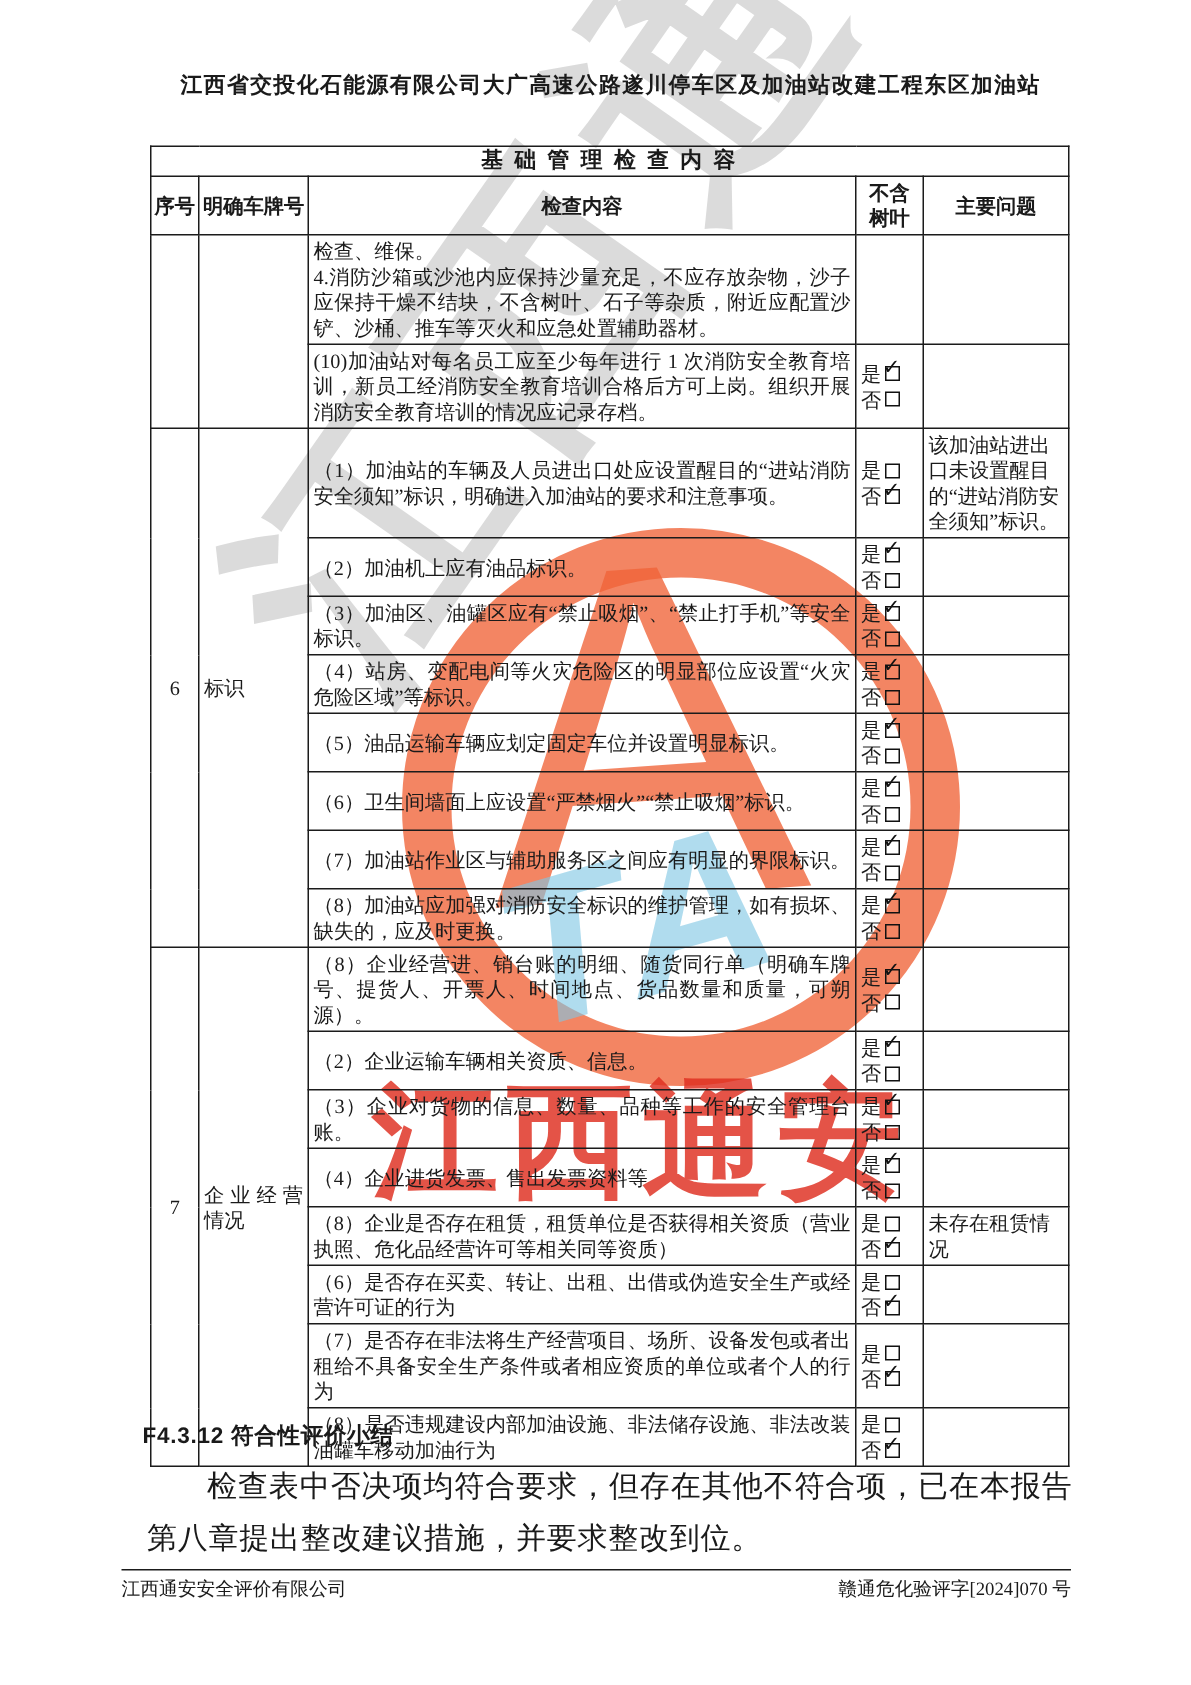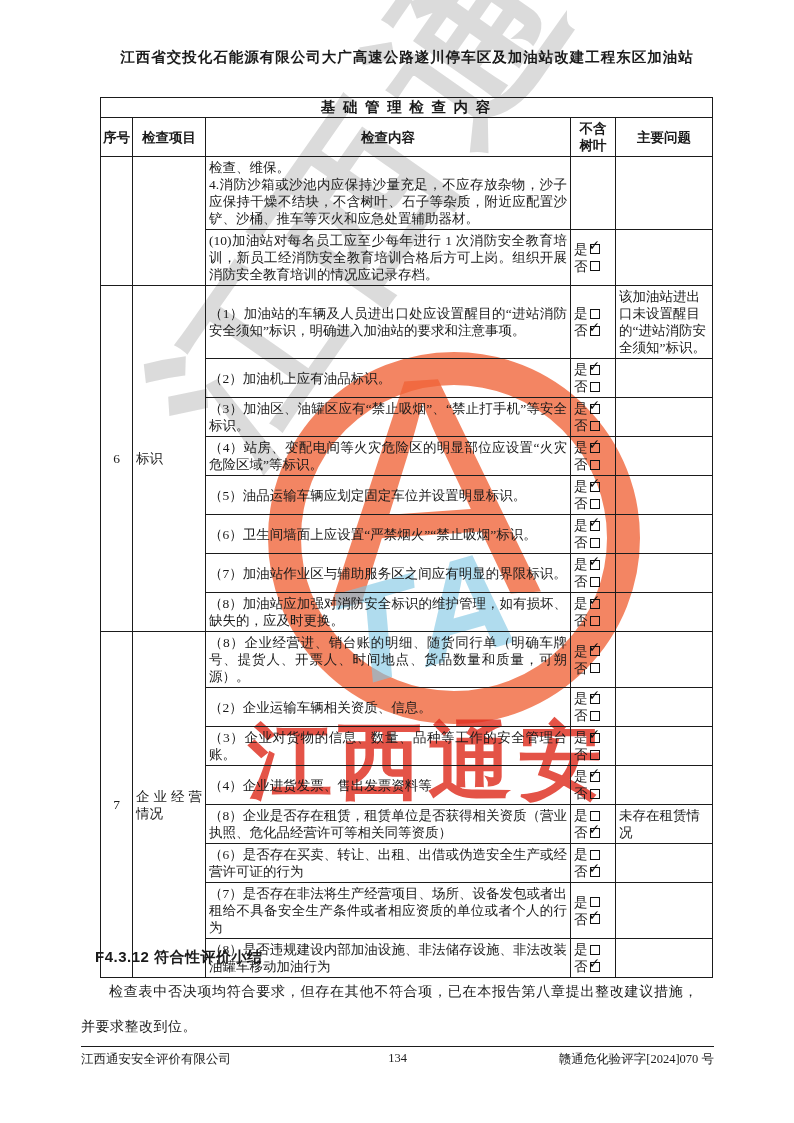--- a/index.html
+++ b/index.html
@@ -82,22 +82,22 @@
     font-size:14px;font-weight:700;color:#111;
     font-family:"DejaVu Sans","Liberation Sans",sans-serif;line-height:1;
   }
   .sec-heading{
     position:absolute;left:95px;top:948px;
     font-size:15px;font-weight:700;
     font-family:"Liberation Sans","DejaVu Sans",sans-serif;
     letter-spacing:0.5px;
   }
   .summary{
-    position:absolute;left:81px;top:974px;width:617px;
-    font-size:14px;line-height:35px;
+    position:absolute;left:98px;top:974px;width:617px;
+    font-size:20px;line-height:35px;
     text-align:justify;text-indent:2em;letter-spacing:0.5px;
   }
   .footer{
     position:absolute;left:81px;top:1046px;width:633px;
     border-top:1.2px solid #1b1b1b;
     font-size:12.5px;padding-top:4px;
   }
   .footer .wrap{display:flex;justify-content:space-between;align-items:baseline;}
   .footer .f-center{position:absolute;left:0;right:0;text-align:center;}
 </style>
@@ -127,21 +127,21 @@
           <col style="width:365px">
           <col style="width:45px">
           <col style="width:97px">
       </colgroup>
       <thead>
         <tr>
           <td class="t-title" colspan="5">基 础 管 理 检 查 内 容</td>
         </tr>
         <tr>
           <th>序号</th>
-          <th>检查项目</th>
+          <th>明确车牌号</th>
           <th>检查内容</th>
           <th>不含树叶</th>
           <th>主要问题</th>
         </tr>
       </thead>
       <tbody>
           <tr>
             <td class="c-no" rowspan="2"></td>
             <td class="c-item" rowspan="2"></td>
             <td class="c-content">检查、维保。
@@ -427,20 +427,19 @@
           </tr>
         </tbody>
     </table>
 
     <div class="sec-heading">F4.3.12 符合性评价小结</div>
 
     <div class="summary">检查表中否决项均符合要求，但存在其他不符合项，已在本报告第八章提出整改建议措施，并要求整改到位。</div>
 
     <div class="footer">
       <div class="wrap">
-        <span class="f-center">134</span>
         <span>江西通安安全评价有限公司</span>
         <span>赣通危化验评字[2024]070 号</span>
       </div>
     </div>
 
   </div>
 </div>
 
 </body></html>

